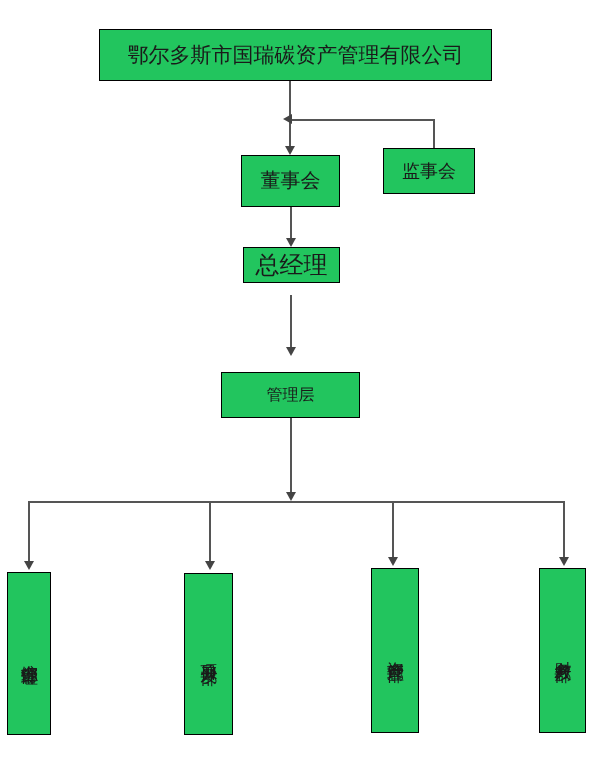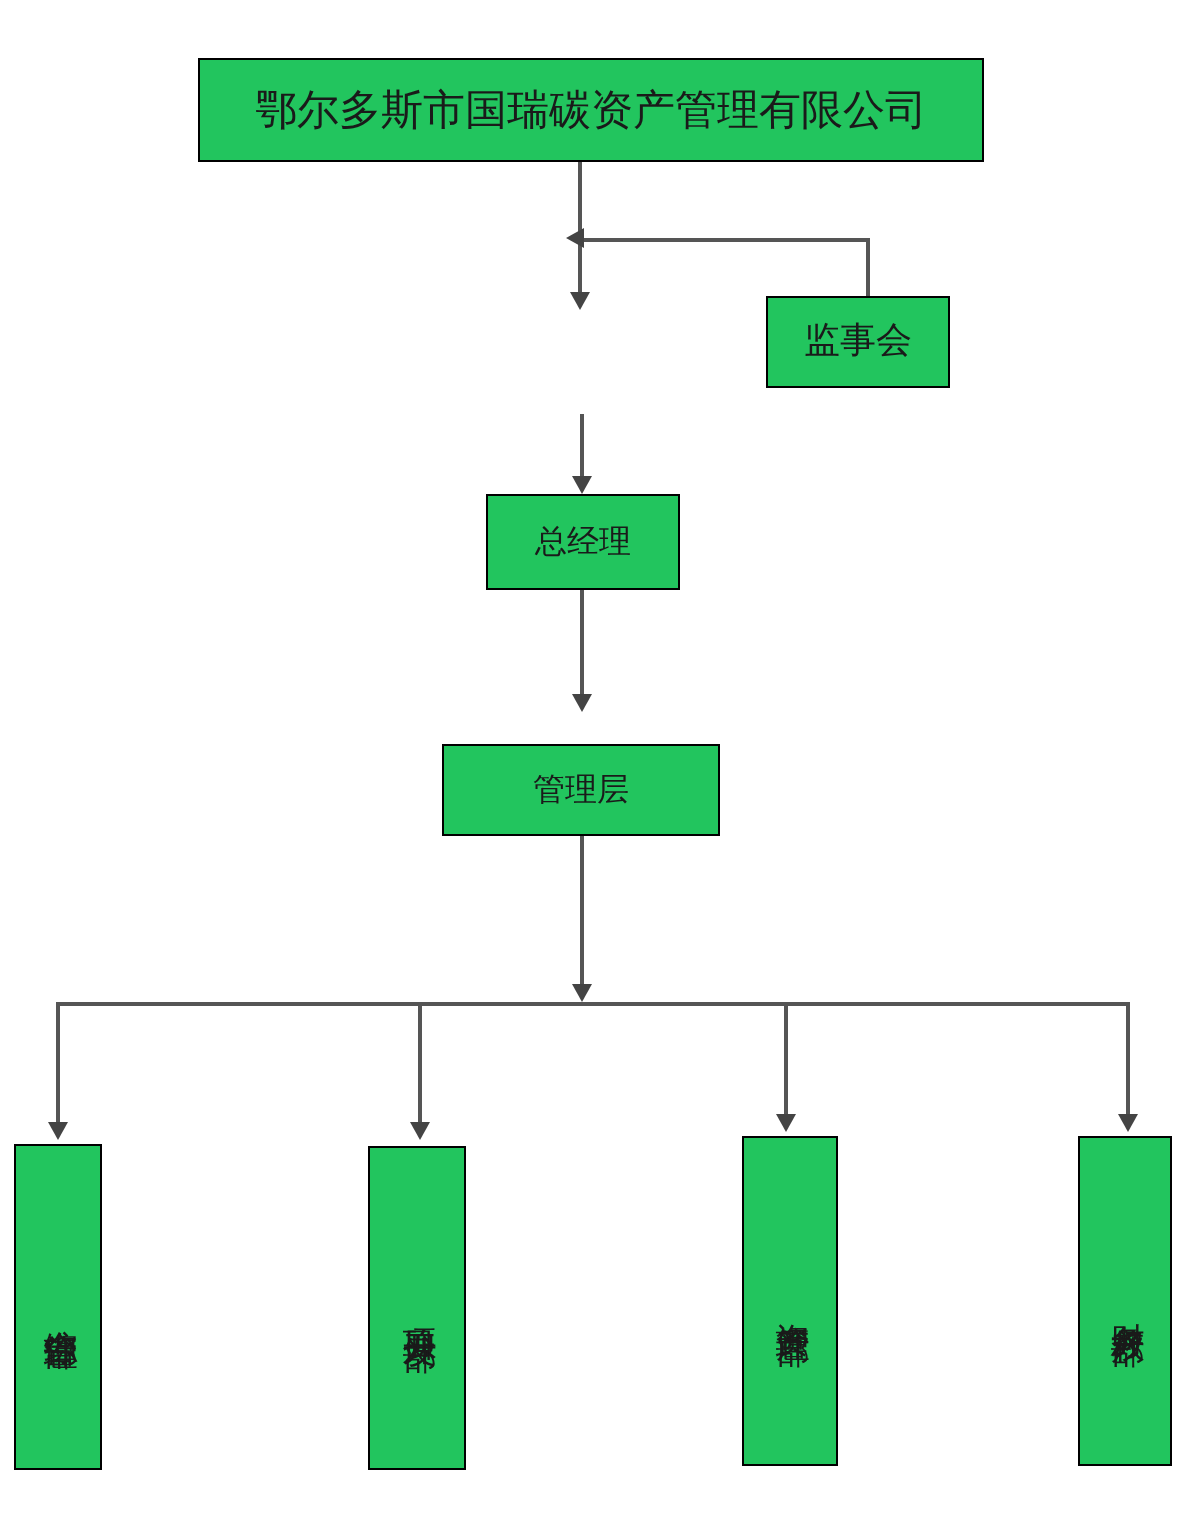--- a/index.html
+++ b/index.html
@@ -38,21 +38,21 @@
     writing-mode: vertical-rl;
     text-orientation: upright;
     letter-spacing: 0.06em;
     line-height: 1.05;
   }
 
   
   #node-company   { left: 99px;  top: 29px;  width: 393px; height: 52px; font-size: 21px; }
   #node-board     { left: 241px; top: 155px; width: 99px;  height: 52px; font-size: 20px; }
   #node-super     { left: 383px; top: 148px; width: 92px; height: 46px; font-size: 18px; }
-  #node-gm        { left: 243px; top: 247px; width: 97px;  height: 48px; font-size: 16px; }
+  #node-gm        { left: 243px; top: 247px; width: 97px;  height: 36px; font-size: 24px; }
   #node-mgmt      { left: 221px; top: 372px; width: 139px; height: 46px; font-size: 16px; }
 
   #node-dept-0    { left: 7px;   top: 572px; width: 44px;  height: 163px; font-size: 17px; }
   #node-dept-1    { left: 184px; top: 573px; width: 49px;  height: 162px; font-size: 17px; }
   #node-dept-2    { left: 371px; top: 568px; width: 48px;  height: 165px; font-size: 17px; }
   #node-dept-3    { left: 539px; top: 568px; width: 47px;  height: 165px; font-size: 17px; }
 
   
   .conn {
     position: absolute;
@@ -112,20 +112,23 @@
   <div class="conn v" style="left:392px; top:501px; height:58px;"></div>
   <div class="arrow-down" style="left:388px; top:557px;"></div>
 
   <div class="conn v" style="left:563px; top:501px; height:58px;"></div>
   <div class="arrow-down" style="left:559px; top:557px;"></div>
 
   <div class="node" id="node-company">
     <span class="node-label">鄂尔多斯市国瑞碳资产管理有限公司</span>
   </div>
 
+  <div class="node" id="node-board">
+    <span class="node-label">董事会</span>
+  </div>
 
   <div class="node" id="node-super">
     <span class="node-label">监事会</span>
   </div>
 
   <div class="node" id="node-gm">
     <span class="node-label">总经理</span>
   </div>
 
   <div class="node" id="node-mgmt">

